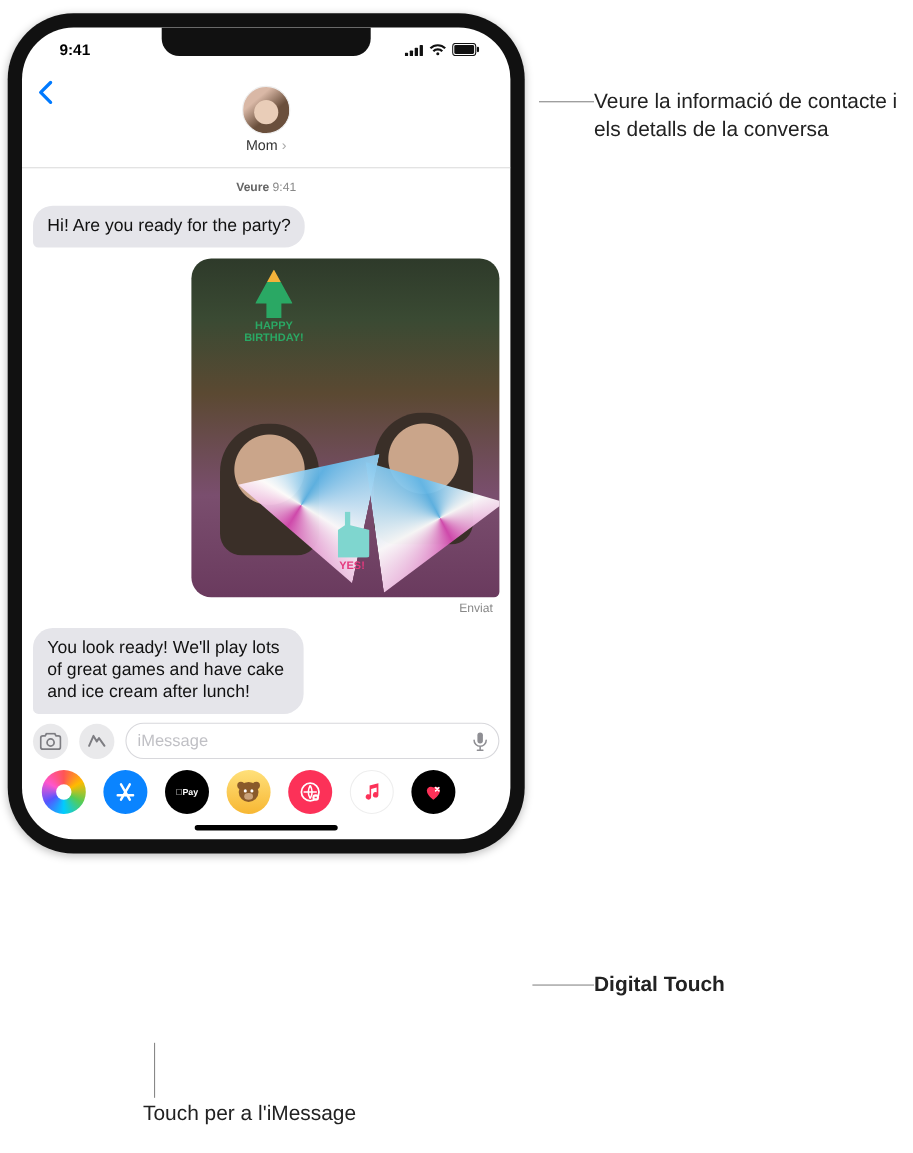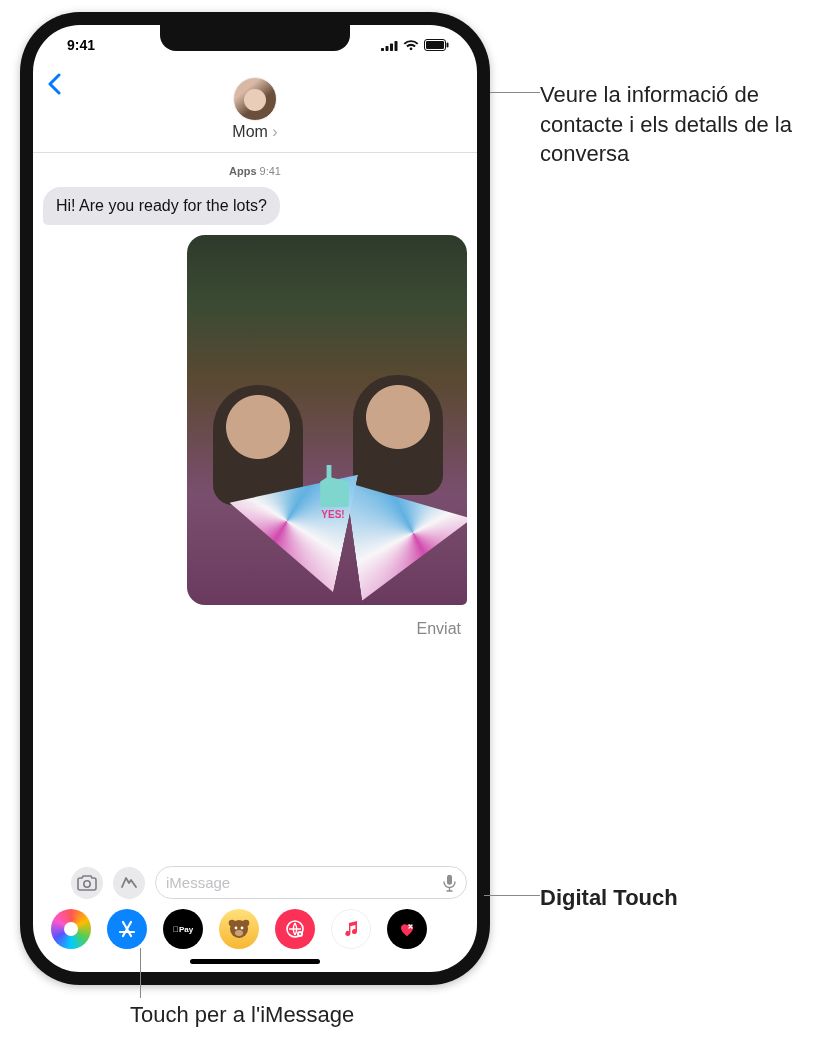--- a/index.html
+++ b/index.html
@@ -5,24 +5,24 @@
   * { box-sizing: border-box; margin: 0; padding: 0; }
   body {
     font-family: -apple-system, "Helvetica Neue", Helvetica, Arial, sans-serif;
     background: #fff;
     width: 830px;
     height: 1048px;
     position: relative;
   }
   .phone {
     position: absolute;
-    left: 20px;
+    left: 7px;
     top: 12px;
     width: 470px;
-    height: 973px;
+    height: 764px;
     border-radius: 60px;
     background: #111;
     padding: 13px;
     box-shadow: 0 2px 8px rgba(0,0,0,.25);
   }
   .screen {
     width: 100%;
     height: 100%;
     background: #fff;
     border-radius: 47px;
@@ -73,21 +73,21 @@
     border: 1px solid #eee;
     position: relative;
     overflow: hidden;
   }
   .avatar::after{
     content:""; position:absolute; left:50%; top:54%;
     width:22px;height:22px;border-radius:50%;
     background:#e9cdb8; transform:translate(-50%,-50%);
   }
   .contact-name {
-    font-size: 16px;
+    font-size: 13px;
     color: #333;
     margin-top: 2px;
   }
   .content {
     flex: 1;
     overflow: hidden;
     padding: 6px 10px 0;
     display: flex;
     flex-direction: column;
   }
@@ -137,26 +137,25 @@
     border-radius:44px 44px 20px 20px;
   }
   .kid.l{left:26px;top:150px;}
   .kid.r{right:24px;top:140px;}
   .horn{position:absolute;width:120px;height:120px;
     background:conic-gradient(from 200deg,#d64ab1,#fff,#5fb6e8,#fff,#d64ab1);
     clip-path: polygon(0 45%, 100% 0, 100% 100%);
     opacity:.95;}
   .horn.l{left:40px;bottom:24px;transform:rotate(12deg);}
   .horn.r{right:-6px;bottom:12px;transform:rotate(-8deg) scaleX(-1);}
-  .status { align-self:flex-end; font-size:16px; color:#888; margin:13px 6px 8px;}
+  .status { align-self:flex-end; font-size:11px; color:#888; margin:2px 6px 8px;}
   .inputrow {
     display:flex; align-items:center;
     padding: 4px 10px 6px;
     gap: 10px;
-    margin-left: 28px;
   }
   .round-btn {
     width:32px;height:32px;border-radius:50%;
     background:#e9e9eb;display:flex;align-items:center;justify-content:center;
     color:#7d7d82;
   }
   .textpill {
     flex:1; height:33px; border:1px solid #d8d8dc; border-radius:17px;
     display:flex; align-items:center; padding:0 10px; color:#c0c0c5;
     font-size:15px; justify-content:space-between;
@@ -178,21 +177,21 @@
   .app.images{background:#fc3158;}
   .app.music{background:#fff;border:1px solid #eee;color:#fc3158;}
   .app.dtouch{background:#000;}
   .home-ind{
     width:130px;height:5px;border-radius:3px;background:#000;
     margin: 4px auto 8px;
   }
   
   .callout {
     position:absolute;
-    font-size:22px;
+    font-size:19px;
     line-height:1.35;
     color:#222;
   }
   .callout .line{
     position:absolute;
     height:1px;background:#888;
   }
   .c1{left:540px; top:80px; width:280px;}
   .c1 .line{right:100%; top:12px; width:50px;}
   .c2{left:540px; top:883px; width:200px;font-weight:bold;}
@@ -242,36 +241,41 @@
       </div>
       <div class="avatar"></div>
       <div class="contact-name">
         <span>Mom</span>
         <span style="color:#aaa;">›</span>
       </div>
     </div>
 
     <div class="content">
       <div class="ts">
-        <b>Apps</b> <span>9:41</span>
-      </div>
-      <div class="bubble from-them">Hi! Are you ready for the lots?</div>
+        <b>Veure</b> <span>9:41</span>
+      </div>
+      <div class="bubble from-them">Hi! Are you ready for the party?</div>
 
       <div class="photo-msg">
         <div class="kid l"></div>
         <div class="kid r"></div>
         <div class="horn l"></div>
         <div class="horn r"></div>
+        <div class="sticker pine">
+          <div class="shape"></div>
+          <span>HAPPY BIRTHDAY!</span>
+        </div>
         <div class="sticker llama">
           <div class="shape"></div>
           <span>YES!</span>
         </div>
       </div>
       <div class="status">Enviat</div>
 
+      <div class="bubble from-them" style="max-width:58%;">You look ready! We'll play lots of great games and have cake and ice cream after lunch!</div>
     </div>
 
     <div class="inputrow">
       <div class="round-btn">
         <svg width="20" height="16" viewBox="0 0 20 16">
             <path d="M3 3h2l1.2-2h7.6L15 3h2a2 2 0 012 2v8a2 2 0 01-2 2H3a2 2 0 01-2-2V5a2 2 0 012-2z" fill="none" stroke="#7d7d82" stroke-width="1.6"></path>
             <circle cx="10" cy="9" r="3.2" fill="none" stroke="#7d7d82" stroke-width="1.6"></circle>
           </svg>
       </div>
       <div class="round-btn">

